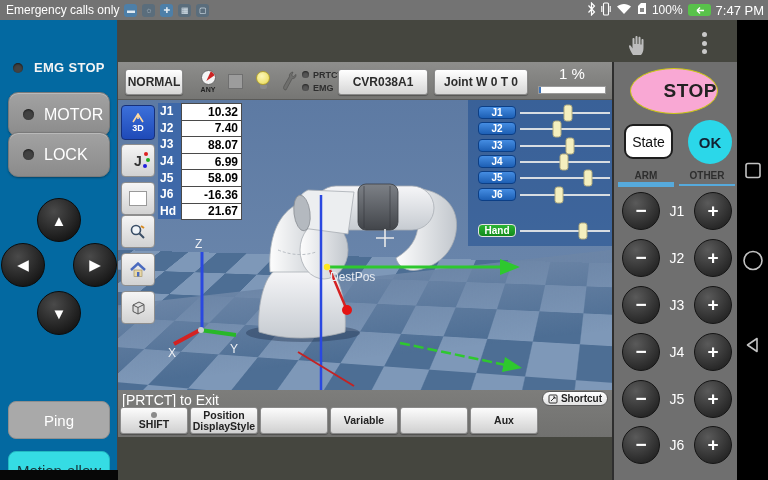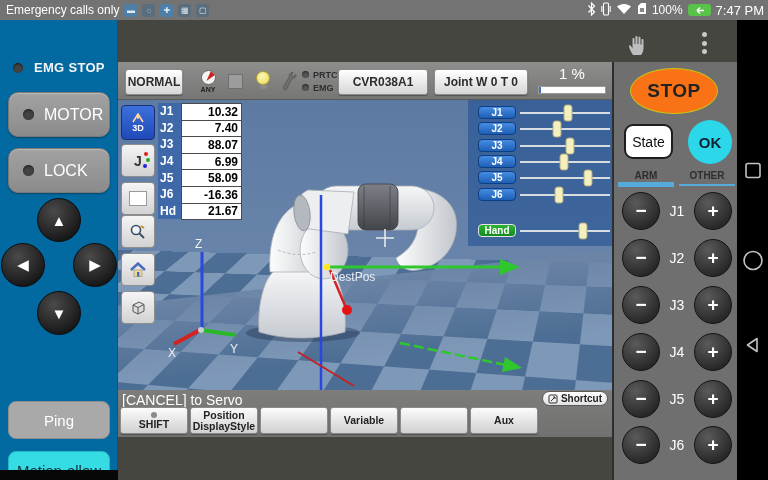--- a/index.html
+++ b/index.html
@@ -32,21 +32,21 @@
   .ind-dot { width:10px; height:10px; border-radius:50%; background:#424242;
     box-shadow:inset 0 1px 2px rgba(0,0,0,.6); }
   .emg-row .lbl { color:#f4f4f4; font-size:13px; font-weight:bold; letter-spacing:.3px; }
   .side-btn { position:absolute; left:8px; width:102px; height:45px; border-radius:10px;
     background:linear-gradient(180deg,#a2a2a2,#8b8b8b); border:1px solid #7a7a7a;
     box-shadow:0 1px 2px rgba(0,0,0,.35), inset 0 1px 0 rgba(255,255,255,.25);
     display:flex; align-items:center; gap:10px; padding-left:14px;
     color:#fff; font-size:16px; }
   .side-btn .ind-dot { width:11px; height:11px; }
   .btn-motor { top:72px; }
-  .btn-lock  { top:128px;text-align:right; }
+  .btn-lock  { top:112px;text-align:right; }
   .dpad-btn { position:absolute; width:44px; height:44px; border-radius:50%;
     background:radial-gradient(circle at 38% 30%, #4a4a4a, #161616 78%);
     border:1px solid #0c0c0c; color:#fff; display:flex; align-items:center; justify-content:center;
     font-size:15px; }
   .dpad-up    { left:37px; top:178px; }
   .dpad-left  { left:1px;  top:223px; }
   .dpad-right { left:73px; top:223px; }
   .dpad-down  { left:37px; top:271px; }
   .btn-ping { position:absolute; left:8px; top:381px; width:102px; height:38px; border-radius:8px;
     background:#a9a9a9; border:1px solid #8f8f8f; color:#fff; font-size:15px;
@@ -165,22 +165,22 @@
     box-shadow:0 1px 1px rgba(0,0,0,.3);
     display:flex; flex-direction:column; align-items:center; justify-content:center;
     color:#222; font-size:10.5px; font-weight:bold; line-height:11px; }
   .bb-dot { width:6px; height:6px; border-radius:50%; background:#8a8a8a; margin-bottom:1px; }
   .darkstrip-btm { position:absolute; left:118px; top:437px; width:494px; height:43px; background:#45463f; }
 
   
   .rpanel { position:absolute; left:612px; top:62px; width:125px; height:418px; background:#6f6f6f;
     border-left:2px solid #2e2e2e; }
   .stop-btn { position:absolute; left:16px; top:6px; width:88px; height:46px; border-radius:50%;
-    background:#f97316; border:1px solid #c9c615; color:#222; font-size:19px; font-weight:bold;
-    letter-spacing:.5px; display:flex; align-items:center; justify-content:center; }
+    background:#f9a8d4; border:1px solid #c9c615; color:#222; font-size:19px; font-weight:bold;
+    letter-spacing:.5px; display:flex; align-items:center; justify-content:flex-end; }
   .cancel-btn { position:absolute; left:10px; top:62px; width:49px; height:35px; border-radius:9px;
     background:#fff; border:2px solid #1d1d1d; color:#111; font-size:14px;
     display:flex; align-items:center; justify-content:center; }
   .ok-btn { position:absolute; left:74px; top:58px; width:44px; height:44px; border-radius:50%;
     background:#2bd7e9; color:#123; font-size:15px; font-weight:bold;
     display:flex; align-items:center; justify-content:center; }
   .tabs { position:absolute; left:0; top:108px; width:125px; height:16px; }
   .tab { position:absolute; top:0; width:60px; text-align:center; color:#2e2e2e;
     font-size:10px; font-weight:bold; }
   .tab-arm { left:2px; } .tab-other { left:63px; }
@@ -524,21 +524,21 @@
       <div class="srow srow-hand">
         <span class="s-label hand">Hand</span>
         <span class="s-track">
             <span class="s-handle" style="left: 70%;"></span>
           </span>
       </div>
     </div>
   </div>
 
   <div class="btm-gray">
-    <div class="exit-hint">[CANCEL] to Servo</div>
+    <div class="exit-hint">[PRTCT] to Exit</div>
     <div class="shortcut-btn">
       <svg width="10" height="10" viewBox="0 0 10 10">
           <rect x="1" y="1" width="8" height="8" rx="1" stroke="#333" fill="none"></rect>
           <path d="M3 7 L7 3 M5 3 L7 3 L7 5" stroke="#333" stroke-width="1" fill="none"></path>
         </svg>
       <span>Shortcut</span>
     </div>
     <div class="btm-buttons">
       <div class="bb-btn">
         <span class="bb-dot"></span>

